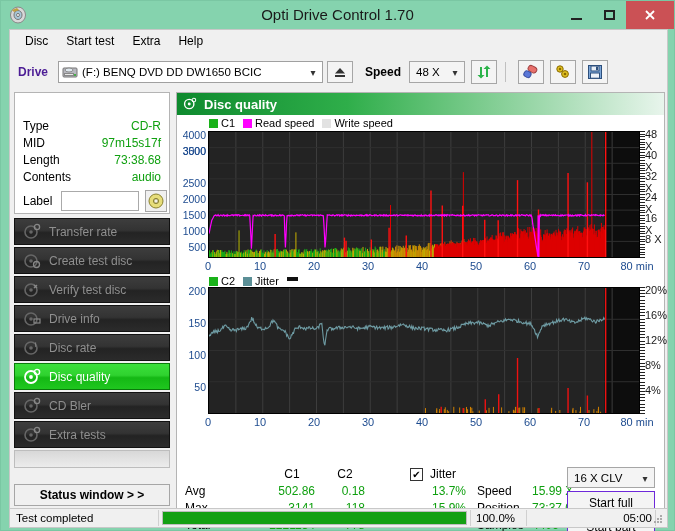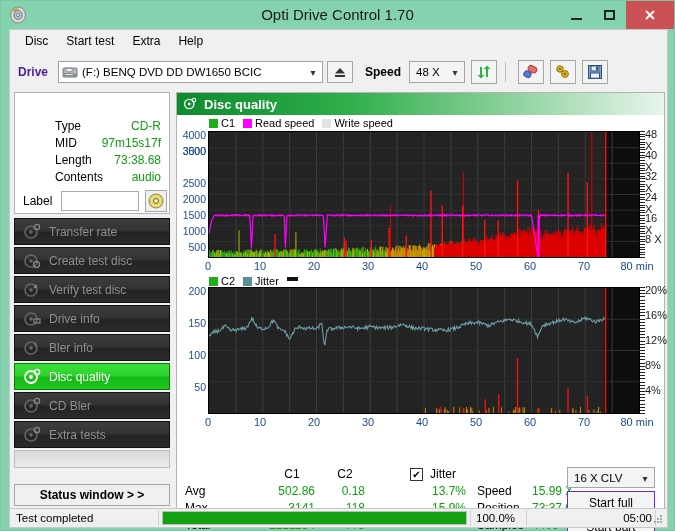--- a/index.html
+++ b/index.html
@@ -101,21 +101,21 @@
     border-bottom:1px solid #d8d8d8;
   }
   .disc-head .t { position:absolute; left:8px; top:5px; font-size:12px; font-weight:bold; color:#000;}
   .disc-head .b {
     position:absolute; right:4px; top:2px; width:24px; height:20px;
     background:#f0f0f0; border:1px solid #a6a6a6;
     display:flex; align-items:center; justify-content:center;
   }
   .disc-rows { position:absolute; left:0; top:26px; width:154px; }
   .drow { position:relative; height:17px; font-size:12px; }
-  .drow .k { position:absolute; left:8px; top:0; color:#000;margin-left:32px; }
+  .drow .k { position:absolute; left:8px; top:0; color:#000; }
   .drow .v { position:absolute; right:8px; top:0; color:#10a010; }
   .label-row { position:relative; height:26px; margin-top:2px; }
   .label-row .k { position:absolute; left:8px; top:5px; font-size:12px; color:#000; }
   .label-input {
     position:absolute; left:46px; top:2px; width:78px; height:20px;
     background:#fff; border:1px solid #aaa;
   }
   .label-btn {
     position:absolute; left:130px; top:1px; width:22px; height:22px;
     background:#f0f0f0; border:1px solid #a6a6a6;
@@ -379,21 +379,21 @@
           <span>Drive info</span>
         </div>
         <div class="navbtn">
           <span class="nicon">
             <svg width="18" height="18" viewBox="0 0 18 18">
                 <circle cx="8" cy="9" r="6" fill="none" stroke="#666" stroke-width="1.6"></circle>
                 <circle cx="8" cy="9" r="1.8" fill="#666"></circle>
                 <text x="12" y="8" font-size="7" fill="#999">i</text>
               </svg>
           </span>
-          <span>Bler info</span>
+          <span>Disc rate</span>
         </div>
         <div class="navbtn active">
           <span class="nicon">
             <svg width="18" height="18" viewBox="0 0 18 18">
                 <circle cx="8" cy="9" r="6" fill="none" stroke="#fff" stroke-width="1.8"></circle>
                 <circle cx="8" cy="9" r="1.9" fill="#fff"></circle>
                 <circle cx="14" cy="4" r="2.6" fill="none" stroke="#fff" stroke-width="1.4"></circle>
               </svg>
           </span>
           <span>Disc quality</span>

